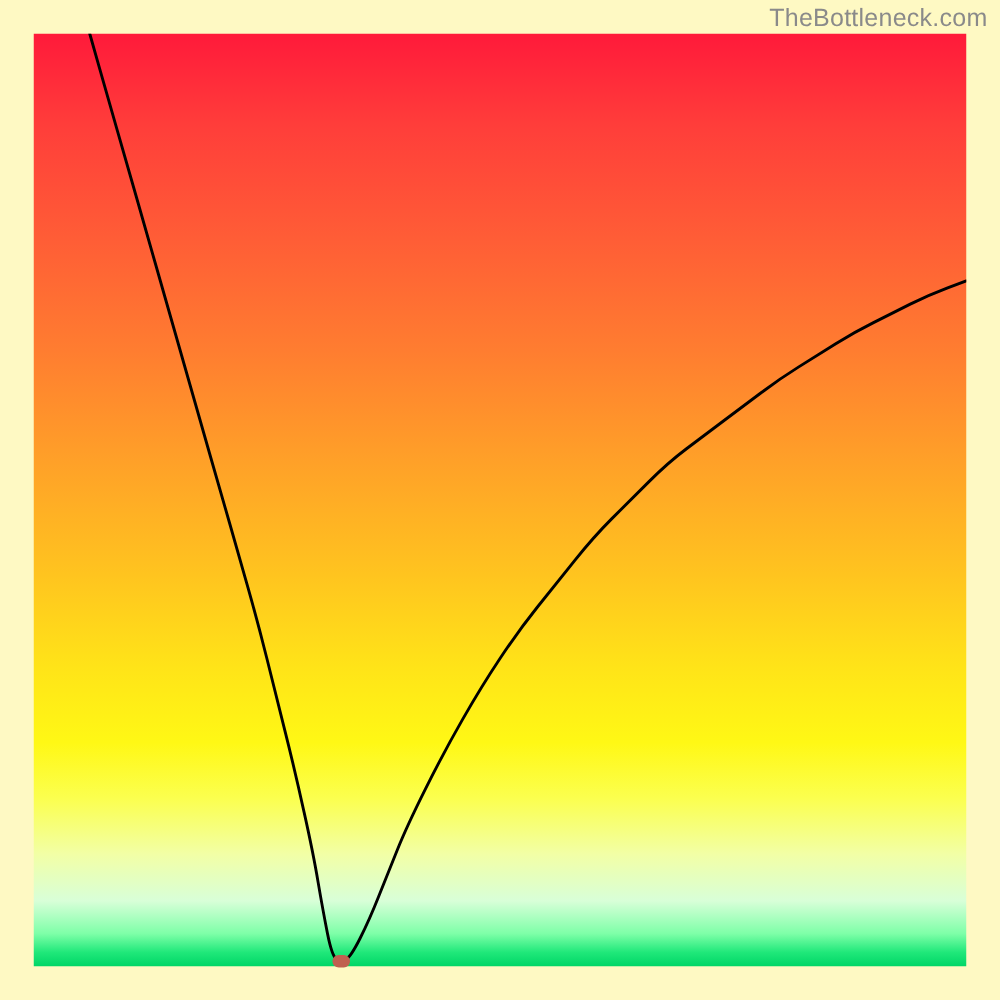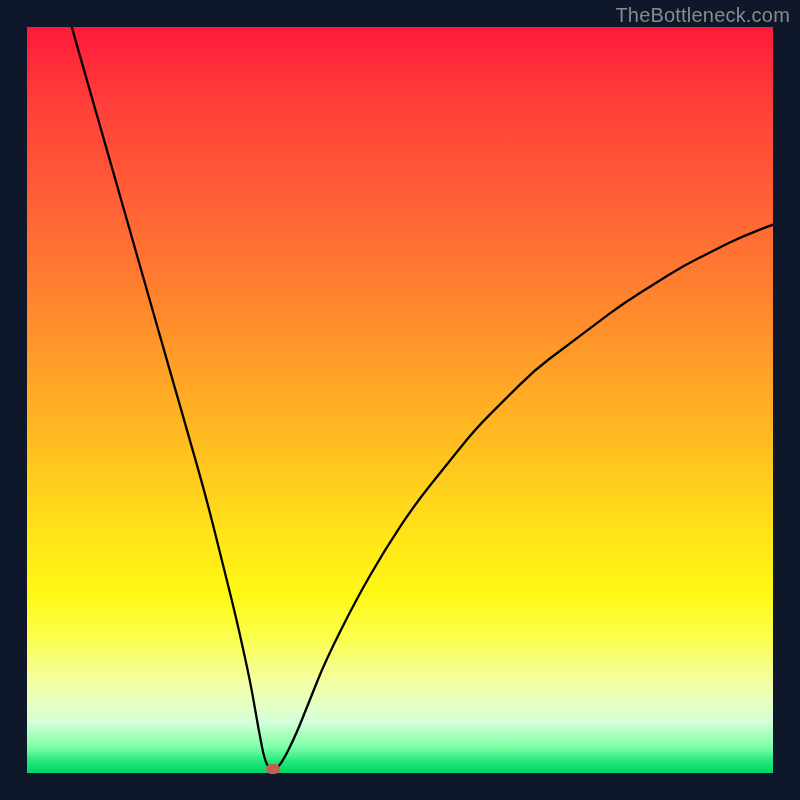--- a/index.html
+++ b/index.html
@@ -8,21 +8,21 @@
     width: 800px;
     height: 800px;
     background: #000;
     overflow: hidden;
     font-family: Arial, Helvetica, sans-serif;
   }
   .frame {
     position: relative;
     width: 800px;
     height: 800px;
-    background: #0f172a;
+    background: #fef9c3;
   }
   .plot {
     position: absolute;
     left: 27px;
     top: 27px;
     width: 746px;
     height: 746px;
     
     background: linear-gradient(to bottom,
       #ff1a3a 0%,

